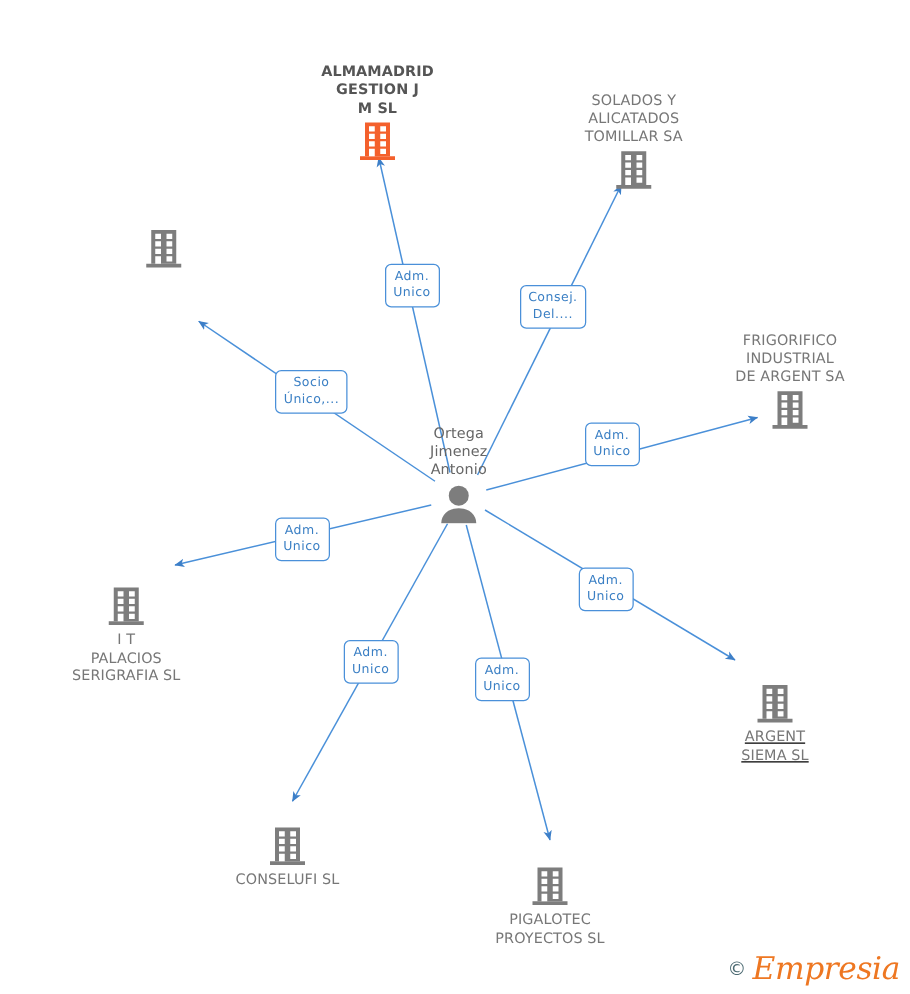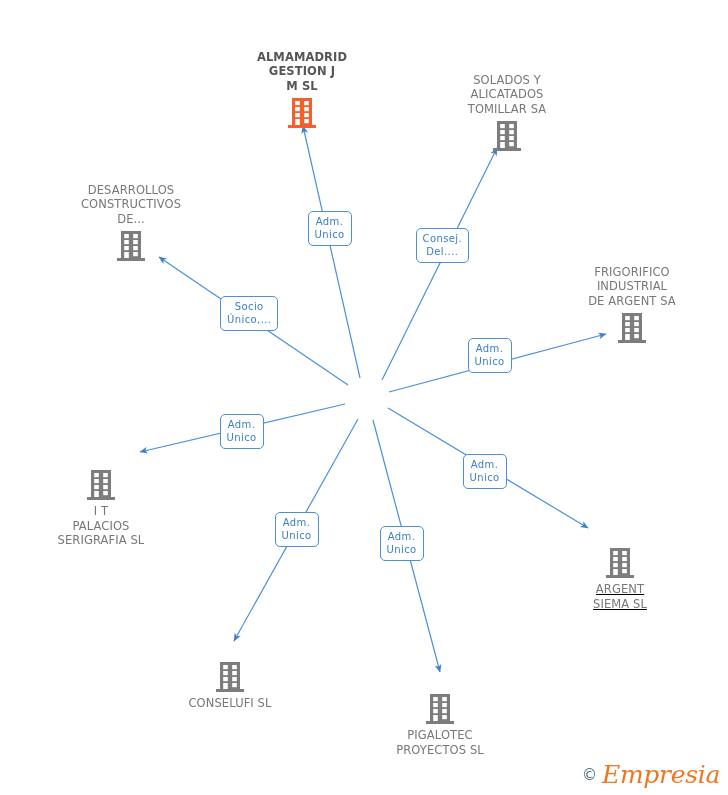--- a/index.html
+++ b/index.html
@@ -105,20 +105,31 @@
         <line x1="382" y1="380" x2="497" y2="148" stroke="#4a90d9" stroke-width="1.2" marker-end="url(#arrowhead)"></line>
         <line x1="348" y1="385" x2="159" y2="257" stroke="#4a90d9" stroke-width="1.2" marker-end="url(#arrowhead)"></line>
         <line x1="389" y1="392" x2="606" y2="334" stroke="#4a90d9" stroke-width="1.2" marker-end="url(#arrowhead)"></line>
         <line x1="345" y1="404" x2="140" y2="452" stroke="#4a90d9" stroke-width="1.2" marker-end="url(#arrowhead)"></line>
         <line x1="388" y1="408" x2="588" y2="528" stroke="#4a90d9" stroke-width="1.2" marker-end="url(#arrowhead)"></line>
         <line x1="358" y1="419" x2="234" y2="641" stroke="#4a90d9" stroke-width="1.2" marker-end="url(#arrowhead)"></line>
         <line x1="373" y1="420" x2="440" y2="672" stroke="#4a90d9" stroke-width="1.2" marker-end="url(#arrowhead)"></line>
       </g>
   </svg>
 
+  <div class="node root above" style="left:367px; top:327px;">
+    <div class="caption">Ortega
+Jimenez
+Antonio</div>
+    <span class="glyph">
+      <svg width="34" height="32" viewBox="0 0 34 32" aria-hidden="true">
+        <circle cx="17" cy="9.5" r="8" fill="#7d7d7d"></circle>
+        <path d="M17 19.5 C8.2 19.5 3 25 3 31.5 L31 31.5 C31 25 25.8 19.5 17 19.5 Z" fill="#7d7d7d"></path>
+      </svg>
+    </span>
+  </div>
 
   <div id="nodes-layer">
       <div class="node above highlight" style="left: 302px; top: 37.5px;">
         <div class="caption">ALMAMADRID
 GESTION J
 M SL</div>
         <span class="glyph"><svg width="30" height="32" viewBox="0 0 30 32">
             <rect x="5" y="1" width="20" height="27" fill="#f4602c"></rect>
             <rect x="1" y="28" width="28" height="3" fill="#f4602c"></rect>
             <rect x="8.2" y="4" width="4.6" height="4.2" fill="#ffffff"></rect>
@@ -142,23 +153,20 @@
             <rect x="17.2" y="4" width="4.6" height="4.2" fill="#ffffff"></rect>
             <rect x="8.2" y="10" width="4.6" height="4.2" fill="#ffffff"></rect>
             <rect x="17.2" y="10" width="4.6" height="4.2" fill="#ffffff"></rect>
             <rect x="8.2" y="16" width="4.6" height="4.2" fill="#ffffff"></rect>
             <rect x="17.2" y="16" width="4.6" height="4.2" fill="#ffffff"></rect>
             <rect x="8.2" y="22" width="4.6" height="6" fill="#ffffff"></rect>
             <rect x="17.2" y="22" width="4.6" height="4.2" fill="#ffffff"></rect>
           </svg></span>
       </div>
       <div class="node above" style="left: 131px; top: 170.5px;">
-        <div class="caption">DESARROLLOS
-CONSTRUCTIVOS
-DE...</div>
         <span class="glyph"><svg width="30" height="32" viewBox="0 0 30 32">
             <rect x="5" y="1" width="20" height="27" fill="#7d7d7d"></rect>
             <rect x="1" y="28" width="28" height="3" fill="#7d7d7d"></rect>
             <rect x="8.2" y="4" width="4.6" height="4.2" fill="#ffffff"></rect>
             <rect x="17.2" y="4" width="4.6" height="4.2" fill="#ffffff"></rect>
             <rect x="8.2" y="10" width="4.6" height="4.2" fill="#ffffff"></rect>
             <rect x="17.2" y="10" width="4.6" height="4.2" fill="#ffffff"></rect>
             <rect x="8.2" y="16" width="4.6" height="4.2" fill="#ffffff"></rect>
             <rect x="17.2" y="16" width="4.6" height="4.2" fill="#ffffff"></rect>
             <rect x="8.2" y="22" width="4.6" height="6" fill="#ffffff"></rect>

